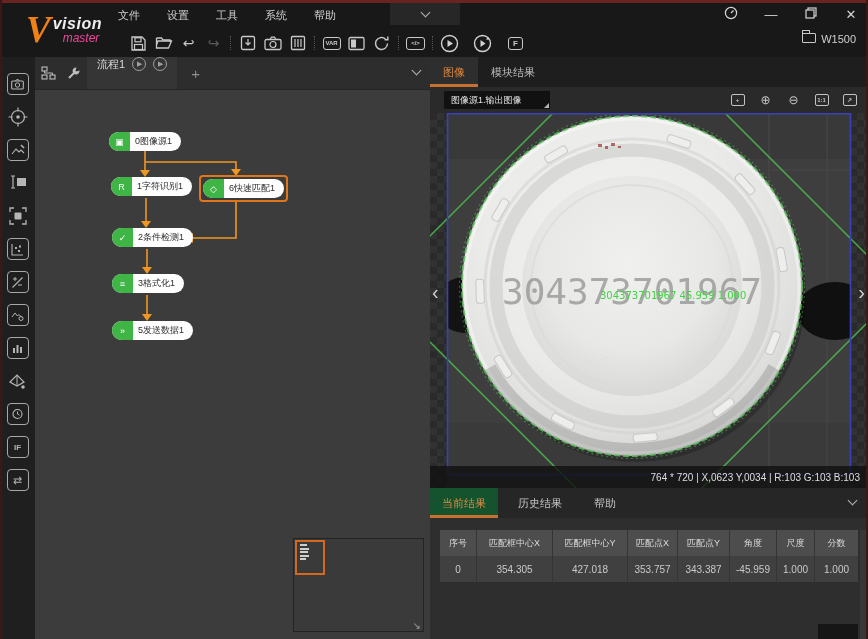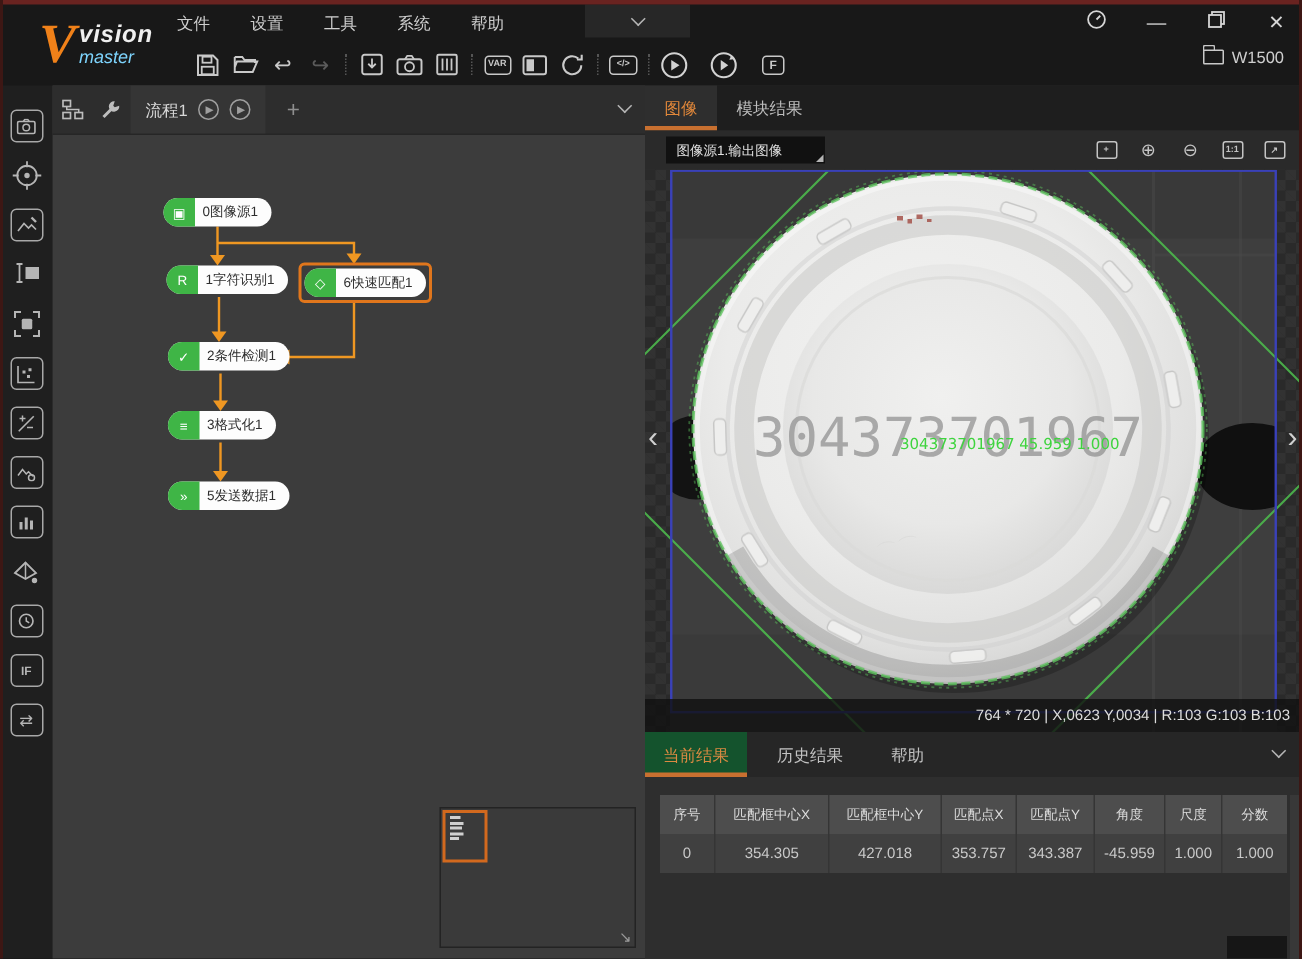--- a/index.html
+++ b/index.html
@@ -7,21 +7,21 @@
 #app{position:absolute;inset:0;background:#191919}
 .edge-top{position:absolute;left:0;top:0;width:868px;height:3px;background:#692320;z-index:60}
 .edge-left{position:absolute;left:0;top:0;width:2px;height:639px;background:#3d1714;z-index:60}
 .edge-right{position:absolute;right:0;top:0;width:2px;height:639px;background:#3d1714;z-index:60}
 
 #titlebar{position:absolute;left:0;top:0;width:868px;height:57px;background:#181818}
 #logo{position:absolute;left:26px;top:6px;width:110px;height:48px;display:flex;align-items:center}
 #logo .vmark{font-family:"Liberation Serif",serif;font-style:italic;font-weight:bold;font-size:37px;color:#f08119;line-height:36px;margin-right:2px}
 #logo .wordmark{display:flex;flex-direction:column;line-height:14px;margin-top:2px}
 #logo .w1{font-style:italic;font-weight:bold;font-size:16px;color:#efefef;letter-spacing:.5px}
-#logo .w2{font-style:italic;font-size:12px;color:#7dd3fc;}
+#logo .w2{font-style:italic;font-size:12px;color:#ec4899;margin-left:10px}
 #menubar{position:absolute;left:118px;top:8px;height:18px;display:flex;gap:27px}
 #menubar .menu{font-size:11px;color:#cfcfcf;cursor:default}
 #title-chevron{position:absolute;left:390px;top:3px;width:70px;height:22px;background:#272727;display:flex;align-items:center;justify-content:center}
 .chev{width:7px;height:7px;border-right:1.5px solid #b5b5b5;border-bottom:1.5px solid #b5b5b5;transform:rotate(45deg);margin-top:-3px}
 #wincontrols{position:absolute;right:10px;top:6px;display:flex;gap:26px;align-items:center}
 #wincontrols .wc{color:#d5d5d5;font-size:13px;width:14px;text-align:center}
 #toolbar{position:absolute;left:126px;top:30px;height:26px;display:flex;align-items:center}
 .tbi{width:25px;height:20px;display:flex;align-items:center;justify-content:center;color:#c9c9c9;flex:none}
 .tbi svg{display:block}
 .tbi.dis{opacity:.38}
@@ -31,21 +31,21 @@
 #wsbadge .folder{width:14px;height:10px;border:1.2px solid #c9c9c9;border-radius:1px;position:relative}
 #wsbadge .folder:before{content:"";position:absolute;left:-1px;top:-4px;width:6px;height:3px;border:1.2px solid #c9c9c9;border-bottom:none;border-radius:1px 1px 0 0}
 
 #sidebar{position:absolute;left:0;top:57px;width:35px;height:582px;background:#1f1f1f;display:flex;flex-direction:column;align-items:center;padding-top:16px}
 .sbi{width:22px;height:22px;margin-bottom:11px;border:1.3px solid #a8a8a8;border-radius:4px;color:#b5b5b5;display:flex;align-items:center;justify-content:center;font-size:10px;flex:none}
 .sbi.noborder{border:none}
 
 #flowpanel{position:absolute;left:35px;top:57px;width:395px;height:582px;background:#3c3c3c}
 #flowheader{position:absolute;left:0;top:0;width:100%;height:33px;background:#2d2d2d;display:flex;align-items:center;border-bottom:1px solid #262626}
 .fhicon{width:26px;display:flex;align-items:center;justify-content:center;color:#bdbdbd}
-#flowtab{display:flex;align-items:center;gap:7px;padding:0 10px;height:100%;background:#353535;color:#d8d8d8;font-size:11px}
+#flowtab{display:flex;gap:7px;padding:0 10px;height:100%;background:#353535;color:#d8d8d8;font-size:11px}
 .playcirc{width:14px;height:14px;border:1.2px solid #9f9f9f;border-radius:50%;color:#9f9f9f;font-size:7px;display:flex;align-items:center;justify-content:center;padding-left:1px}
 #flowplus{color:#8f8f8f;font-size:15px;margin-left:14px}
 #flowchev{position:absolute;right:10px;top:13px}
 #flowcanvas{position:absolute;left:0;top:33px;width:395px;height:549px}
 .node{position:absolute;height:19px;display:flex;align-items:center;background:#fdfdfd;border-radius:10px;font-size:9px;color:#2e2e2e;z-index:5}
 .node .nicon{width:21px;height:19px;background:#3fb546;border-radius:10px 0 0 10px;display:flex;align-items:center;justify-content:center;color:#fff;font-size:9px}
 .node .nlabel{padding:0 9px 0 5px;font-weight:normal;white-space:nowrap}
 .node.selected:after{content:"";position:absolute;left:-4px;top:-4px;right:-4px;bottom:-4px;border:2px solid #e0761c;border-radius:4px}
 #minimap{position:absolute;left:258px;top:448px;width:131px;height:94px;background:#3a3a3a;border:1px solid #232323}
 #minimap .vp{position:absolute;left:1px;top:1px;width:30px;height:35px;border:2px solid #d2691e;padding:2px 3px}

